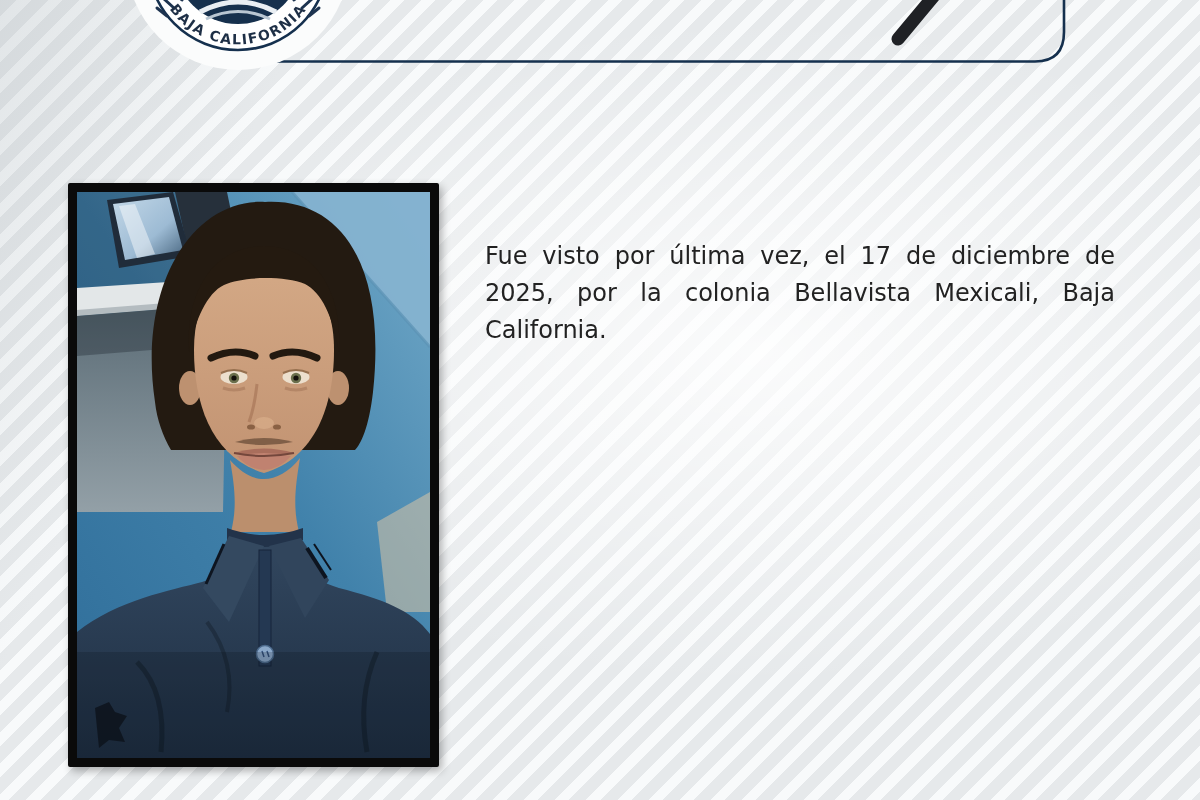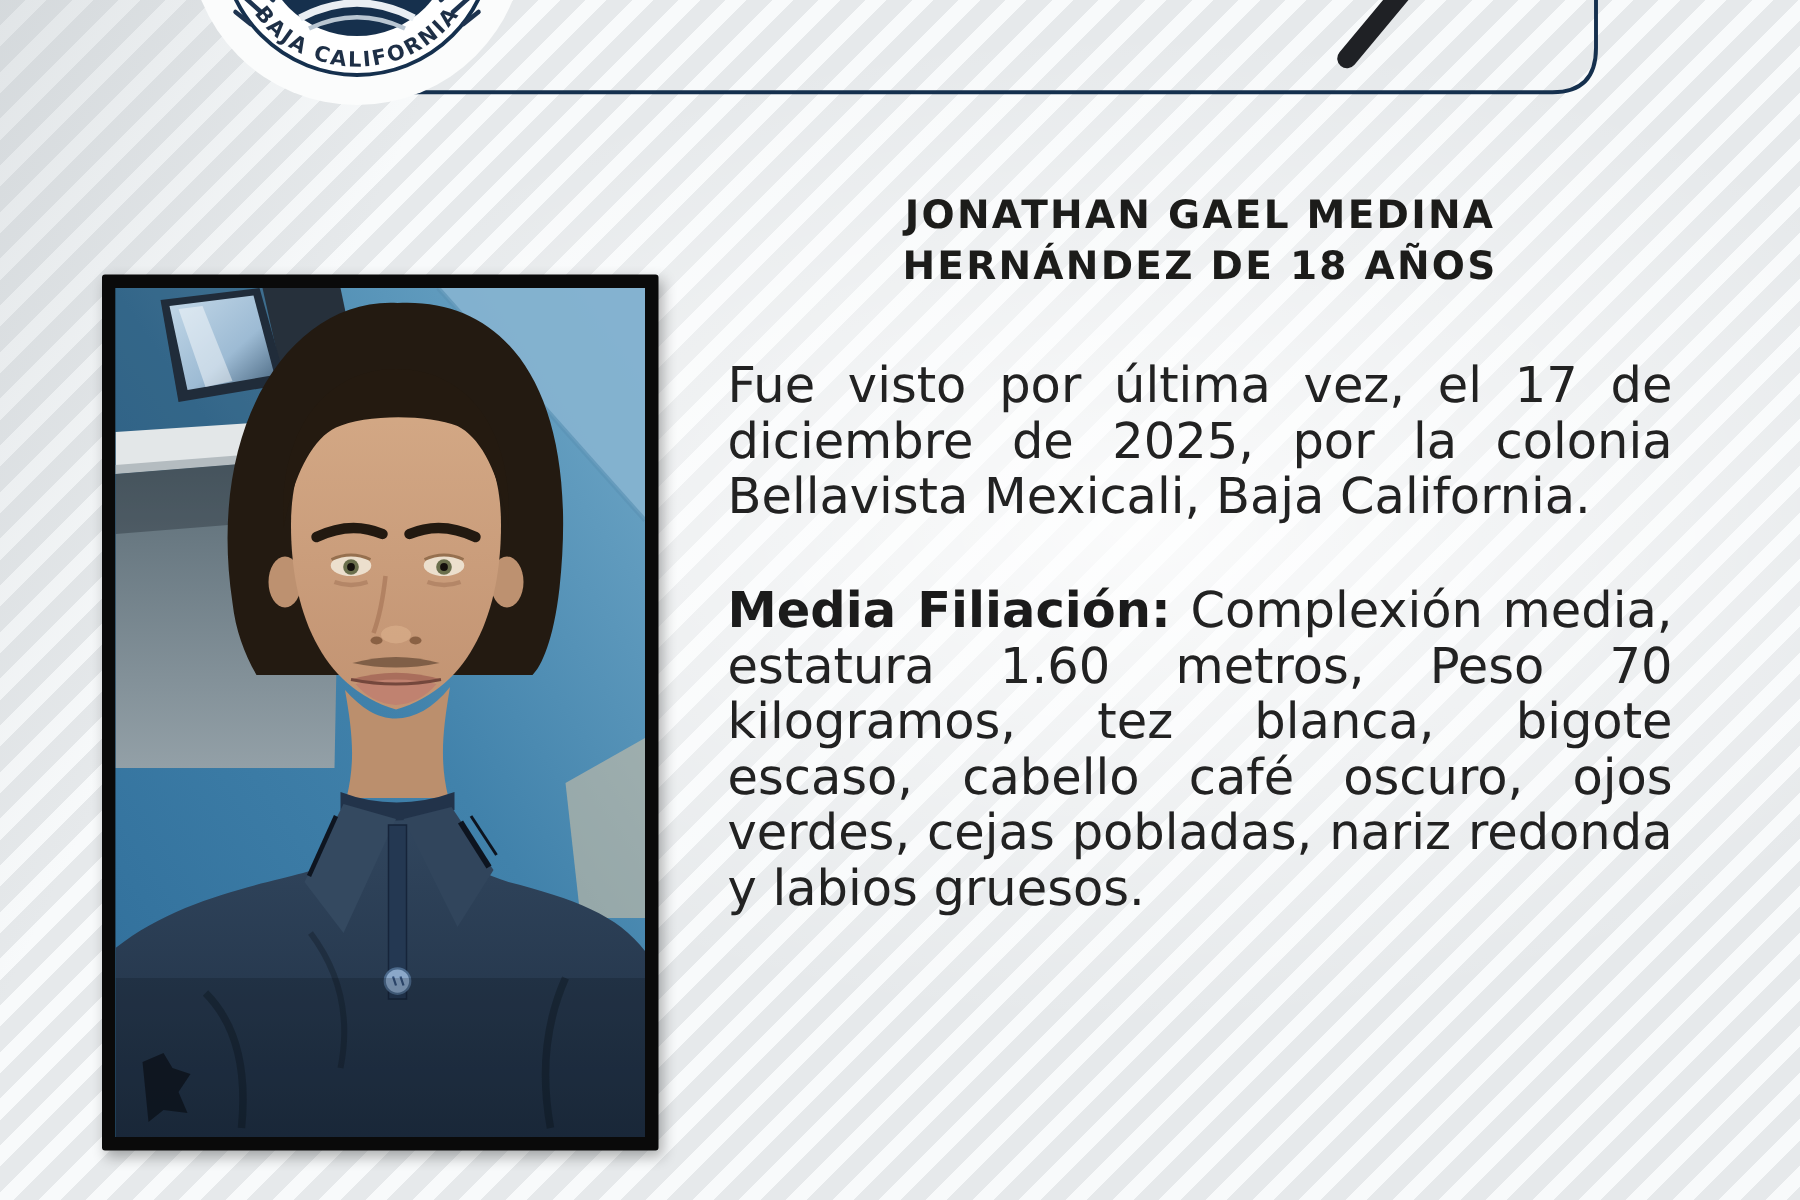--- a/index.html
+++ b/index.html
@@ -53,21 +53,21 @@
     font-weight: bold;
     font-size: 26px;
     line-height: 34px;
     letter-spacing: 1.5px;
     color: #1c1c1a;
   }
   .para {
     position: absolute;
     width: 100%;
     margin: 0;
-    font-size: 33px;
+    font-size: 24px;
     line-height: 37px;
     text-align: justify;
     color: #222222;
   }
   .para strong { font-weight: bold; color: #1b1b1b; }
   .para-intro  { top: 238px; }
   .para-media  { top: 388px; }
   .para-senas  { top: 646px; }
 </style>
 </head>
@@ -217,24 +217,19 @@
         <path d="M 300 460 Q 280 505 290 560" stroke="rgba(10,16,24,0.35)" stroke-width="5" fill="none"></path>
         <path d="M 130 430 Q 160 470 150 520" stroke="rgba(10,16,24,0.3)" stroke-width="4" fill="none"></path>
       </g>
 
       <rect x="0" y="460" width="353" height="106" fill="rgba(5,10,18,0.18)"></rect>
     </svg>
   </div>
 
   <div class="col">
 
-    <div class="poster-title">
-      <div>JONATHAN GAEL MEDINA</div>
-      <div>HERNÁNDEZ DE 18 AÑOS</div>
-    </div>
 
     <p class="para para-intro">Fue visto por última vez, el 17 de diciembre de 2025, por la colonia Bellavista Mexicali, Baja California.</p>
 
-    <p class="para para-media"><strong>Media Filiación:</strong> <span>Complexión media, estatura 1.60 metros, Peso 70 kilogramos, tez blanca, bigote escaso, cabello café oscuro, ojos verdes, cejas pobladas, nariz redonda y labios gruesos.</span></p>
 
 
   </div>
 </div>
 
 </body></html>

